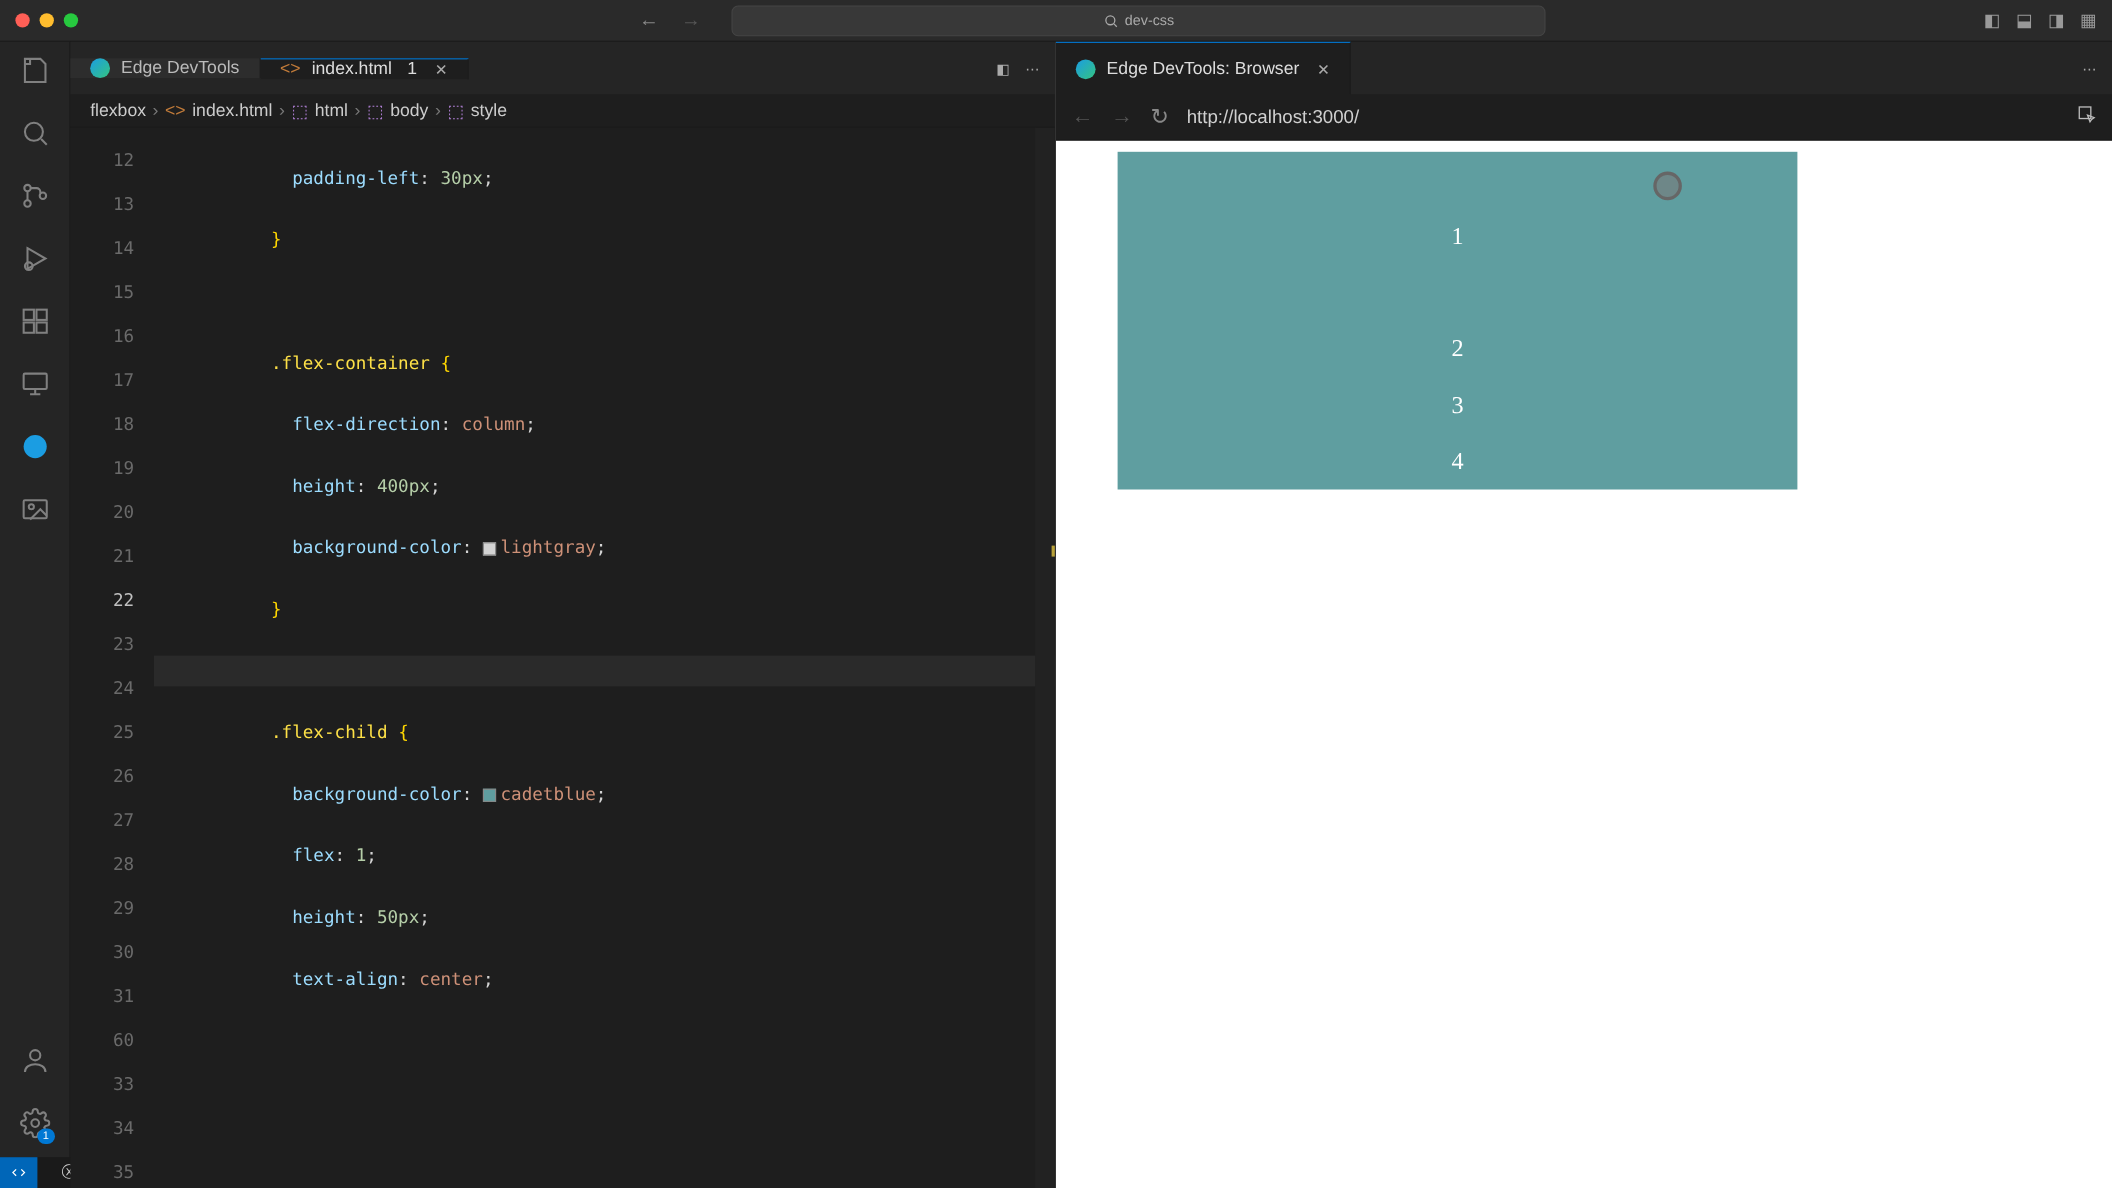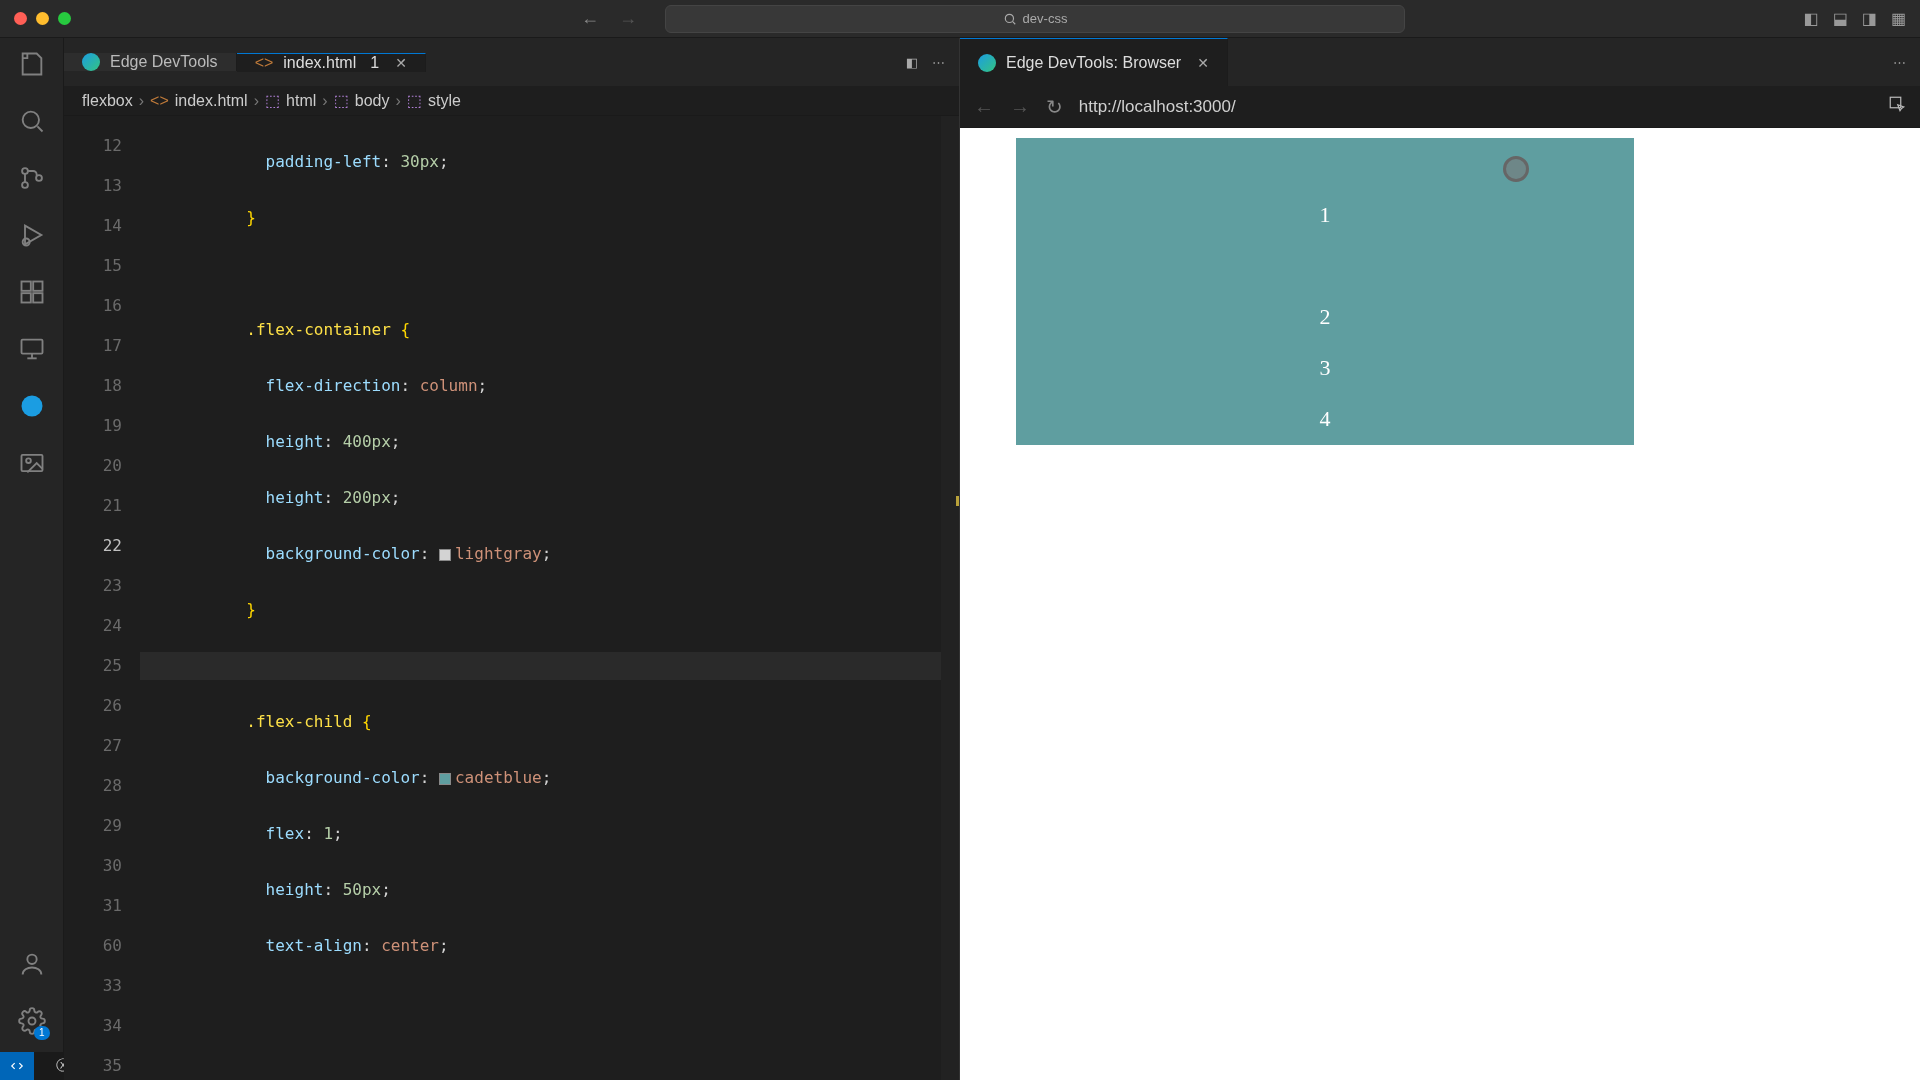--- a/index.html
+++ b/index.html
@@ -291,21 +291,20 @@
               <div class="ln">39</div>
               <div class="ln">40</div>
           </div>
           <div class="code">
 <div class="line">            <span class="tok-prop">padding-left</span><span class="tok-punc">: </span><span class="tok-num">30px</span><span class="tok-punc">;</span></div>
 <div class="line">          <span class="tok-br">}</span></div>
 <div class="line"></div>
 <div class="line">          <span class="tok-sel">.flex-container</span> <span class="tok-br">{</span></div>
 <div class="line">            <span class="tok-prop">flex-direction</span><span class="tok-punc">: </span><span class="tok-val">column</span><span class="tok-punc">;</span></div>
 <div class="line">            <span class="tok-prop">height</span><span class="tok-punc">: </span><span class="tok-num">400px</span><span class="tok-punc">;</span></div>
-<div class="line">            <span class="tok-prop">height</span><span class="tok-punc">: </span><span class="tok-num">200px</span><span class="tok-punc">;</span></div>
 <div class="line">            <span class="tok-prop">background-color</span><span class="tok-punc">: </span><span class="swatch sw-lightgray"></span><span class="tok-val">lightgray</span><span class="tok-punc">;</span></div>
 <div class="line">          <span class="tok-br">}</span></div>
 <div class="line hl"></div>
 <div class="line">          <span class="tok-sel">.flex-child</span> <span class="tok-br">{</span></div>
 <div class="line">            <span class="tok-prop">background-color</span><span class="tok-punc">: </span><span class="swatch sw-cadetblue"></span><span class="tok-val">cadetblue</span><span class="tok-punc">;</span></div>
 <div class="line">            <span class="tok-prop">flex</span><span class="tok-punc">: </span><span class="tok-num">1</span><span class="tok-punc">;</span></div>
 <div class="line">            <span class="tok-prop">height</span><span class="tok-punc">: </span><span class="tok-num">50px</span><span class="tok-punc">;</span></div>
 <div class="line">            <span class="tok-prop">text-align</span><span class="tok-punc">: </span><span class="tok-val">center</span><span class="tok-punc">;</span></div>
 
 

